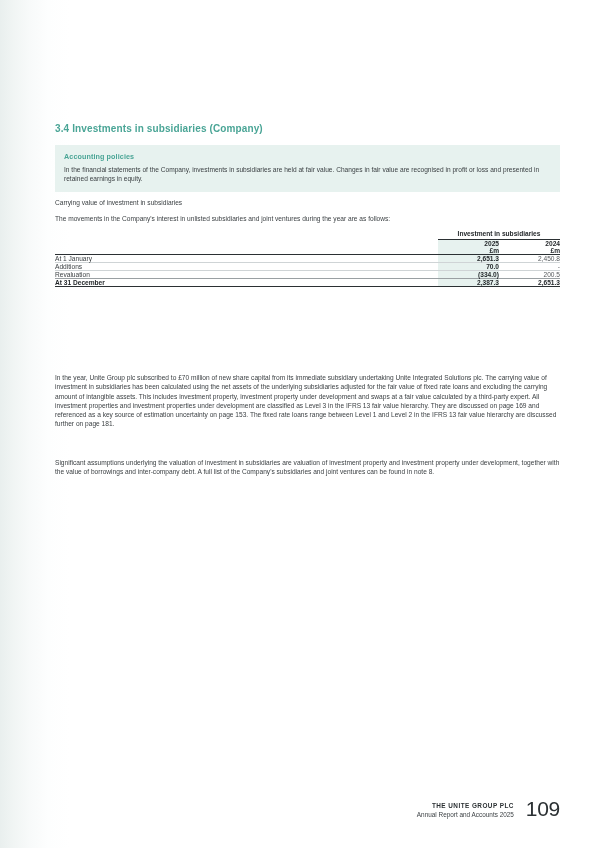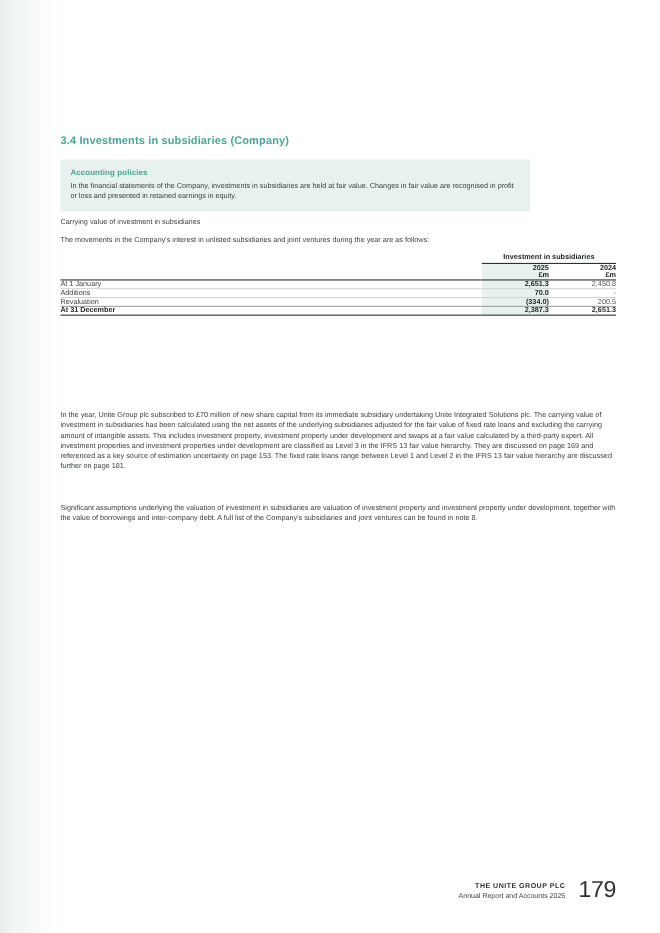--- a/index.html
+++ b/index.html
@@ -47,21 +47,21 @@
     font-weight: bold;
     letter-spacing: 0.12px;
     color: #4aa596;
   }
 
   
   .policy-box {
     position: absolute;
     left: 0;
     top: 145px;
-    width: 427px;
+    width: 505px;
     background: #e7f2ef;
     padding: 7px 9px 9px 9px;
   }
   .policy-title {
     font-size: 7.2px;
     font-weight: bold;
     color: #4aa596;
     letter-spacing: 0.1px;
     margin-bottom: 4px;
   }
@@ -267,17 +267,17 @@
 
     <div class="body-p p1">In the year, Unite Group plc subscribed to £70 million of new share capital from its immediate subsidiary undertaking Unite Integrated Solutions plc. The carrying value of investment in subsidiaries has been calculated using the net assets of the underlying subsidiaries adjusted for the fair value of fixed rate loans and excluding the carrying amount of intangible assets. This includes investment property, investment property under development and swaps at a fair value calculated by a third-party expert. All investment properties and investment properties under development are classified as Level 3 in the IFRS 13 fair value hierarchy. They are discussed on page 169 and referenced as a key source of estimation uncertainty on page 153. The fixed rate loans range between Level 1 and Level 2 in the IFRS 13 fair value hierarchy are discussed further on page 181.</div>
 
     <div class="body-p p2">Significant assumptions underlying the valuation of investment in subsidiaries are valuation of investment property and investment property under development, together with the value of borrowings and inter-company debt. A full list of the Company's subsidiaries and joint ventures can be found in note 8.</div>
 
     <div class="footer">
       <div class="footer-text">
         <div class="footer-line1">THE UNITE GROUP PLC</div>
         <div class="footer-line2">Annual Report and Accounts 2025</div>
       </div>
-      <div class="page-number">179</div>
+      <div class="page-number">109</div>
     </div>
 
   </div>
 </div>
 
 </body></html>

